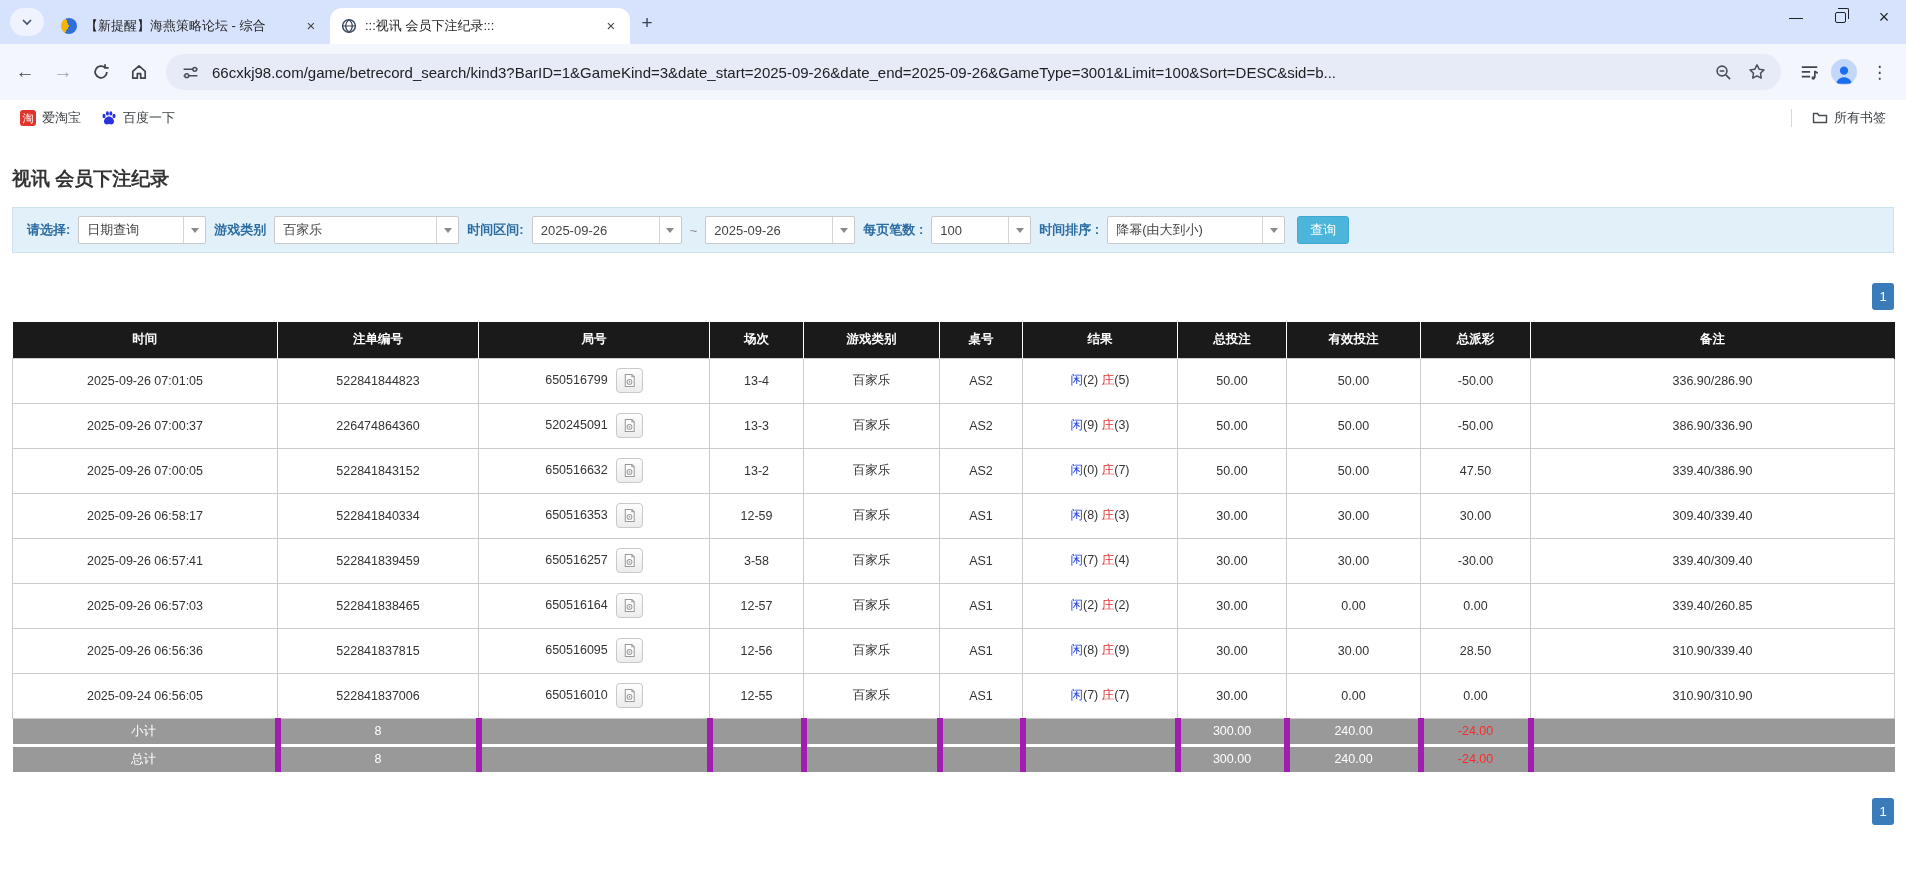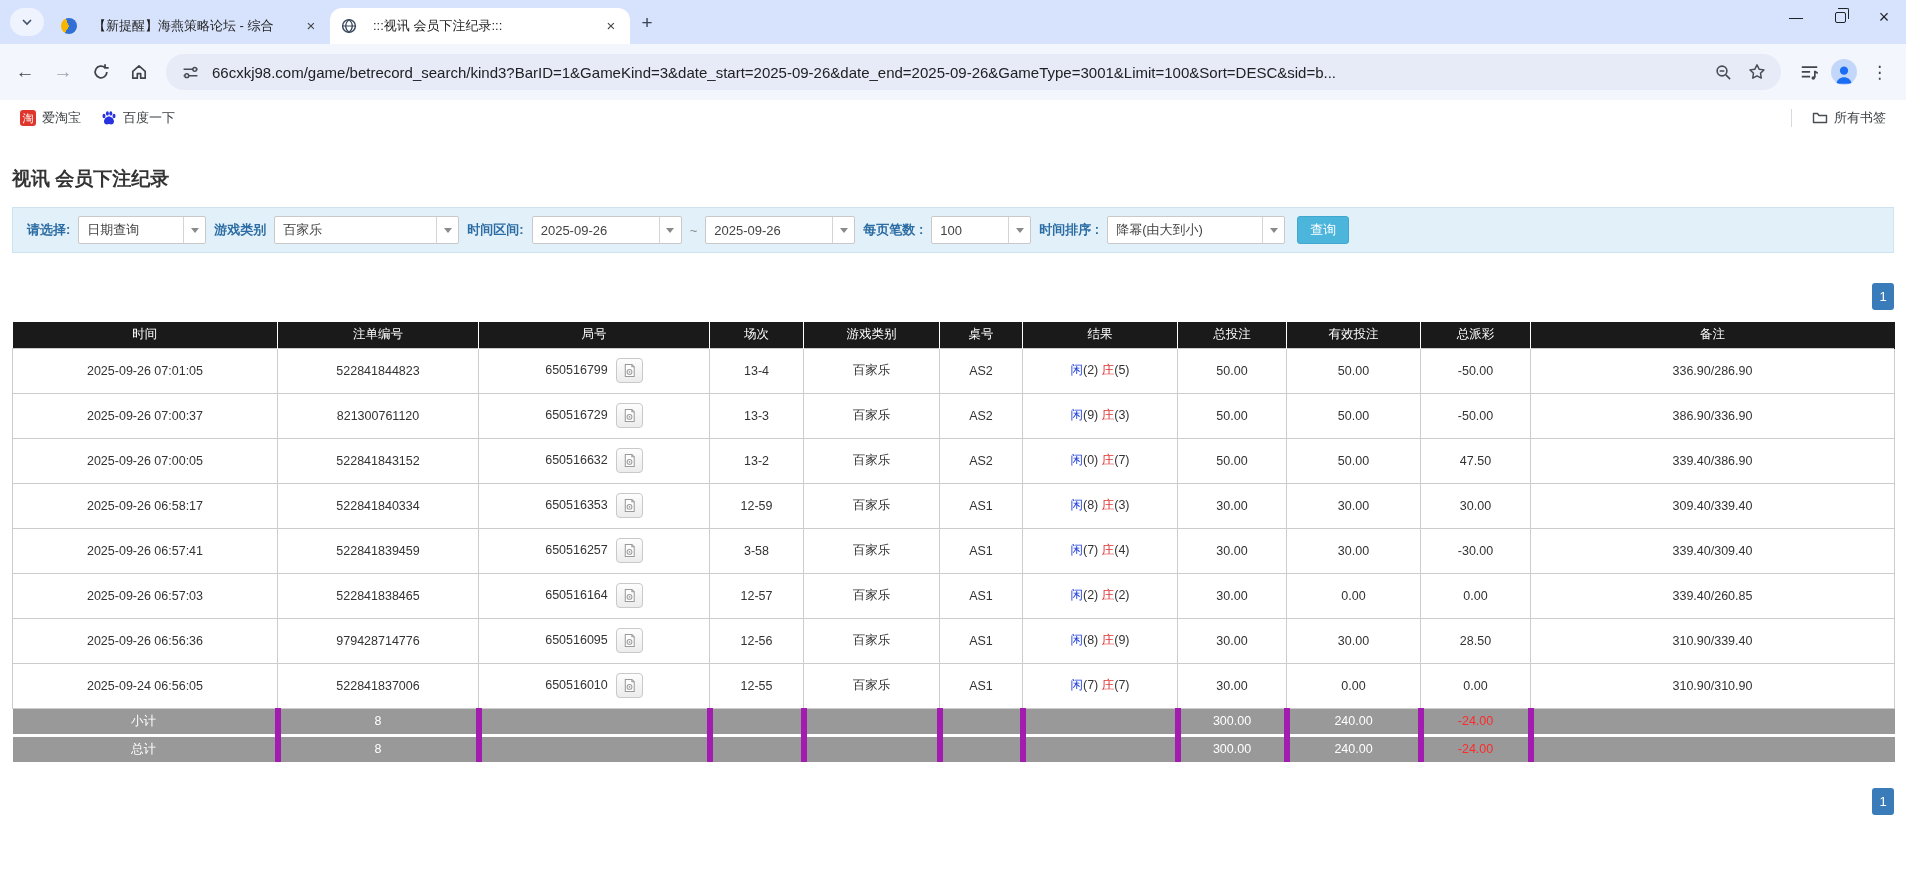--- a/index.html
+++ b/index.html
@@ -3,21 +3,21 @@
 <meta charset="utf-8">
 <style>
   * { margin:0; padding:0; box-sizing:border-box; }
   html,body { width:1906px; height:885px; background:#fff; overflow:hidden;
     font-family:"Liberation Sans","DejaVu Sans",sans-serif; }
 
   
   .tabstrip { height:44px; background:#d7e3fc; display:flex; align-items:flex-end; position:relative; }
   .tab-search-pill { width:34px; height:28px; margin:0 6px 8px 10px; border-radius:14px;
     background:#eef3fd; display:flex; align-items:center; justify-content:center; color:#42506b; }
-  .tab { display:flex; align-items:center; gap:16px; padding:0 10px; height:36px; width:280px; }
+  .tab { display:flex; align-items:center; gap:8px; padding:0 10px; height:36px; width:280px; }
   .tab.inactive { color:#24292f; }
   .tab.active { background:#fff; border-radius:12px 12px 0 0; height:36px; width:300px; }
   .tab-title { font-size:13px; color:#1f1f1f; white-space:nowrap; overflow:hidden; text-overflow:ellipsis; flex:1; }
   .tab-close { font-size:15px; color:#444; width:18px; height:18px; line-height:18px; text-align:center; border-radius:50%; }
   .favicon { width:17px; height:17px; flex:0 0 auto; display:flex; align-items:center; justify-content:center; }
   .forum-favicon { width:16px; height:16px; border-radius:50%;
     background:conic-gradient(from 210deg,#f7b500 0 35%,#2f6fd6 35% 100%); }
   .newtab { width:26px; height:26px; margin:0 0 8px 4px; font-size:19px; color:#3a4354;
     display:flex; align-items:center; justify-content:center; border-radius:50%; }
   .win-controls { position:absolute; right:0; top:0; height:34px; display:flex; align-items:center; }
@@ -66,21 +66,21 @@
   .summary-left { color:#56705a; }
   .summary-right { color:#f0421e; }
 
   .pag-row { display:flex; justify-content:flex-end; }
   .pag-row.top { margin-top:30px; }
   .pag-row.bottom { margin-top:26px; }
   .pag-btn { min-width:22px; height:27px; background:#3a7cba; color:#fff; font-size:13px;
     display:flex; align-items:center; justify-content:center; border-radius:3px; padding:0 6px; }
 
   table.bet { margin-top:12px; width:1882px; border-collapse:collapse; table-layout:fixed; font-size:12.5px; }
-  table.bet th { background:#1a1a1a; color:#fff; font-weight:normal; height:26px; border-right:1px solid #fff; }
+  table.bet th { background:#1a1a1a; color:#fff; font-weight:bold; height:36px; border-right:1px solid #fff; }
   table.bet th:last-child { border-right:1px solid #1a1a1a; }
   table.bet td { border:1px solid #ccc; height:45px; text-align:center; color:#333; background:#fff; }
   .res-p { color:#1f3fd8; }
   .res-b { color:#e03030; }
   .v-blue { color:#1f6fe0; }
   .v-red  { color:#f03030; }
   .round-btn { display:inline-flex; align-items:center; justify-content:center; width:27px; height:25px;
     border:1px solid #c9c9c9; border-radius:4px; background:linear-gradient(#fdfdfd,#ececec);
     vertical-align:middle; margin-left:8px; }
   tr.gray td { background:#999; color:#fff; height:27px; border:none; border-right:6px solid #a21caf; }
@@ -315,22 +315,22 @@
           <td>百家乐</td>
           <td>AS2</td>
           <td><span class="res-p">闲</span><span>(2) </span><span class="res-b">庄</span><span>(5)</span></td>
           <td class="v-blue">50.00</td>
           <td>50.00</td>
           <td class="v-red">-50.00</td>
           <td>336.90/286.90</td>
         </tr>
         <tr>
           <td>2025-09-26 07:00:37</td>
-          <td>821300761120</td>
-          <td><span>650516729</span><span class="round-btn">
+          <td>226474864360</td>
+          <td><span>520245091</span><span class="round-btn">
               <svg width="15" height="15" viewBox="0 0 16 16">
                 <path d="M3.5 1.5h7l2.5 2.5v10.5h-9.5z" fill="#fff" stroke="#9a9a9a" stroke-width="1.1"></path>
                 <path d="M10.5 1.5v2.5h2.5" fill="none" stroke="#9a9a9a" stroke-width="1.1"></path>
                 <circle cx="8" cy="9.5" r="2.6" fill="none" stroke="#9a9a9a" stroke-width="1.1"></circle>
                 <circle cx="8" cy="9.5" r="0.9" fill="#9a9a9a"></circle>
               </svg>
             </span></td>
           <td>13-3</td>
           <td>百家乐</td>
           <td>AS2</td>
@@ -415,21 +415,21 @@
           <td>百家乐</td>
           <td>AS1</td>
           <td><span class="res-p">闲</span><span>(2) </span><span class="res-b">庄</span><span>(2)</span></td>
           <td class="v-blue">30.00</td>
           <td>0.00</td>
           <td>0.00</td>
           <td>339.40/260.85</td>
         </tr>
         <tr>
           <td>2025-09-26 06:56:36</td>
-          <td>979428714776</td>
+          <td>522841837815</td>
           <td><span>650516095</span><span class="round-btn">
               <svg width="15" height="15" viewBox="0 0 16 16">
                 <path d="M3.5 1.5h7l2.5 2.5v10.5h-9.5z" fill="#fff" stroke="#9a9a9a" stroke-width="1.1"></path>
                 <path d="M10.5 1.5v2.5h2.5" fill="none" stroke="#9a9a9a" stroke-width="1.1"></path>
                 <circle cx="8" cy="9.5" r="2.6" fill="none" stroke="#9a9a9a" stroke-width="1.1"></circle>
                 <circle cx="8" cy="9.5" r="0.9" fill="#9a9a9a"></circle>
               </svg>
             </span></td>
           <td>12-56</td>
           <td>百家乐</td>

